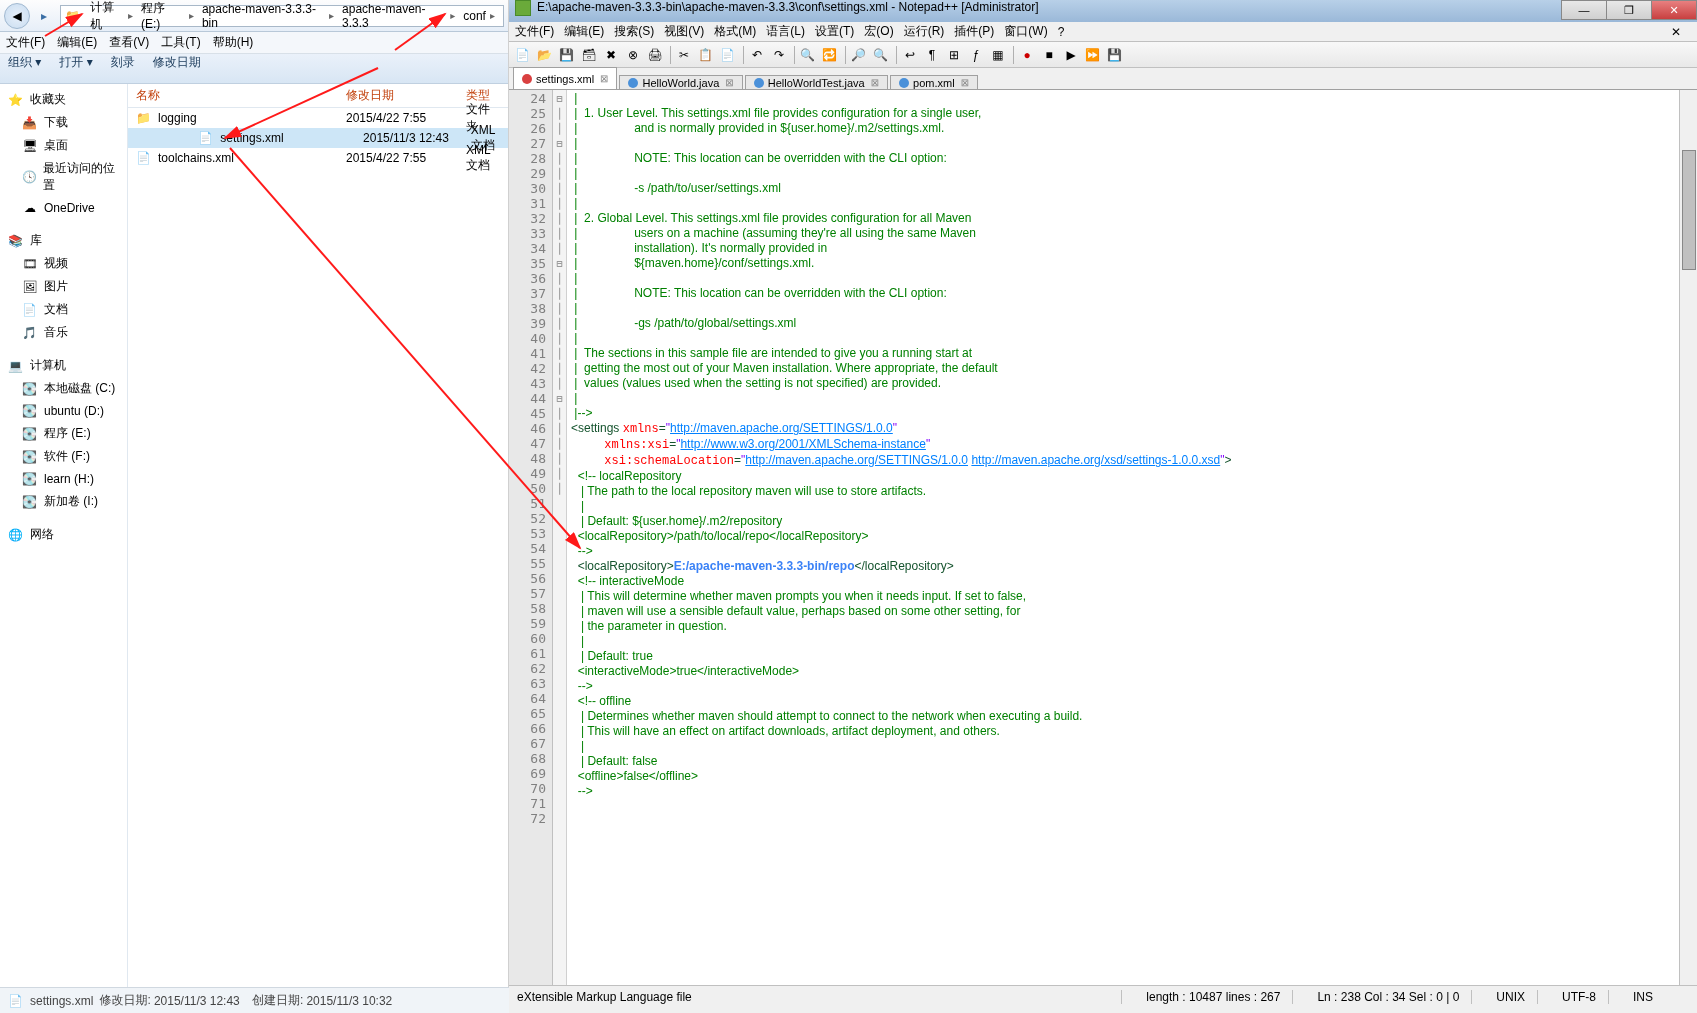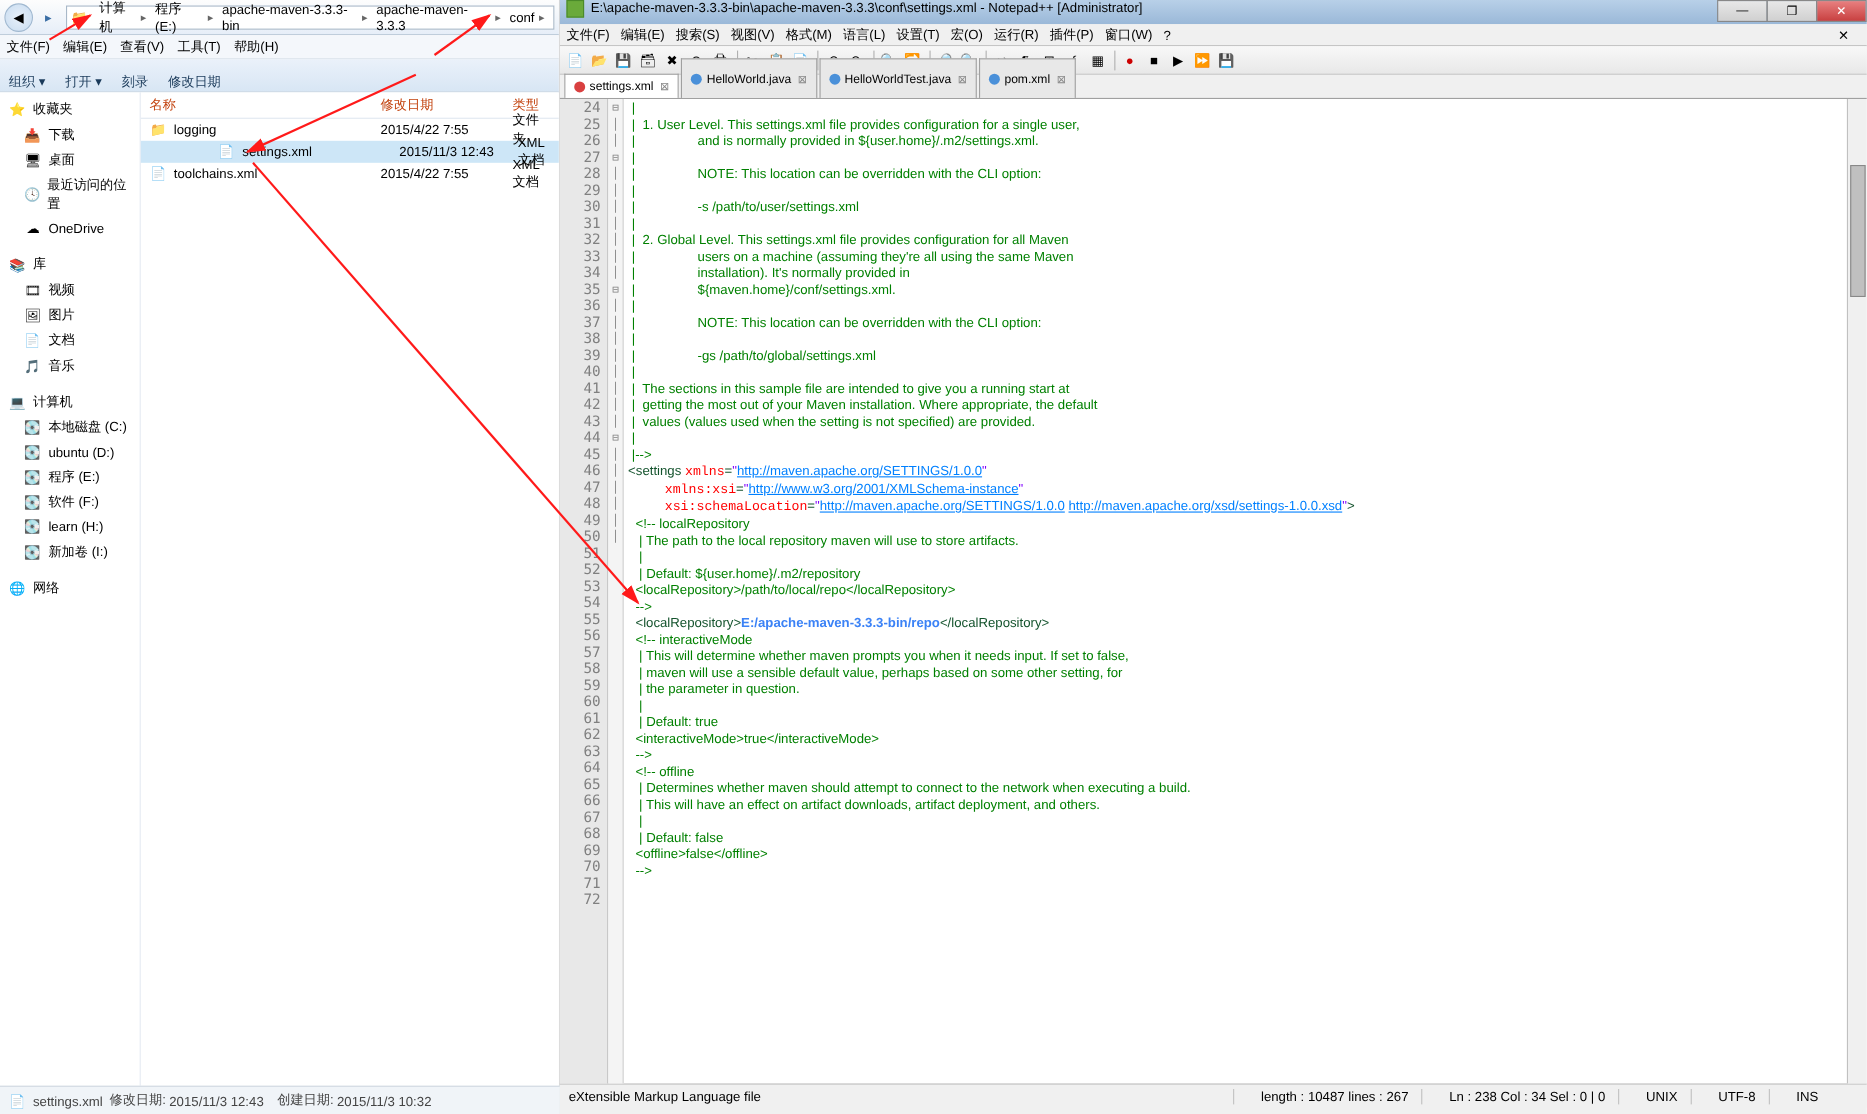--- a/index.html
+++ b/index.html
@@ -6,21 +6,21 @@
 body { width:1697px; height:1013px; background:#fff; position:relative; overflow:hidden; }
 .explorer { position:absolute; left:0; top:0; width:509px; height:1013px; background:#fff; border-right:1px solid #d0d0d0; }
 .exp-toolbar { height:32px; background:linear-gradient(#fdfdfd,#e6eef8); border-bottom:1px solid #b8c8d8; display:flex; align-items:center; padding:0 4px; }
 .nav-btn { width:28px; height:24px; margin-right:2px; display:flex; align-items:center; justify-content:center; color:#3a6ea5; }
 .nav-back { width:26px; height:26px; border-radius:50%; background:radial-gradient(#e8f0fa,#c8dcf0); border:1px solid #a0b8d0; display:flex; align-items:center; justify-content:center; }
 .breadcrumb { flex:1; height:22px; background:#fff; border:1px solid #a8b8c8; display:flex; align-items:center; padding:0 4px; font-size:12px; }
 .bc-seg { padding:0 4px; display:flex; align-items:center; }
 .bc-seg::after { content:"▸"; margin-left:4px; color:#666; font-size:10px; }
 .exp-menu { height:22px; background:#f4f7fb; border-bottom:1px solid #d8e0e8; display:flex; align-items:center; padding:0 6px; }
 .exp-menu span { margin-right:12px; }
-.exp-cmd { height:30px; background:linear-gradient(#eaf1fa,#d8e6f4); border-bottom:1px solid #c0d0e0; display:flex; align-items:flex-end; padding:0 8px; }
+.exp-cmd { height:30px; background:linear-gradient(#eaf1fa,#d8e6f4); border-bottom:1px solid #c0d0e0; display:flex; align-items:flex-start; padding:0 8px; }
 .exp-cmd span { margin-right:18px; color:#1a3a5a; }
 .exp-body { display:flex; height:calc(100% - 110px); }
 .exp-nav { width:128px; background:#fff; border-right:1px solid #e0e8f0; overflow:auto; padding:4px 0; }
 .nav-group { margin-bottom:10px; }
 .nav-head { display:flex; align-items:center; padding:3px 8px; font-weight:400; }
 .nav-item { display:flex; align-items:center; padding:3px 8px 3px 22px; }
 .nav-ico { width:16px; height:16px; margin-right:6px; display:inline-flex; align-items:center; justify-content:center; font-size:12px; }
 .exp-list { flex:1; background:#fff; }
 .list-head { height:24px; border-bottom:1px solid #e0e8f0; display:flex; align-items:center; padding:0 8px; color:#c2410c; }
 .col-name { width:210px; }
@@ -37,21 +37,21 @@
 .win-btns { position:absolute; right:0; top:0; display:flex; }
 .win-btn { width:46px; height:20px; display:flex; align-items:center; justify-content:center; background:linear-gradient(#e8e8e8,#d0d0d0); border:1px solid #888; margin-left:-1px; font-size:11px; }
 .win-close { background:linear-gradient(#e88080,#c84040); color:#fff; }
 .npp-menu { height:20px; background:#f0f0f0; border-bottom:1px solid #c0c0c0; display:flex; align-items:center; padding:0 6px; }
 .npp-menu span { margin-right:10px; }
 .npp-menu .mdi-x { margin-left:auto; margin-right:6px; width:18px; height:16px; display:flex; align-items:center; justify-content:center; }
 .npp-tb { height:26px; background:linear-gradient(#f8f8f8,#e8e8e8); border-bottom:1px solid #c0c0c0; display:flex; align-items:center; padding:0 4px; }
 .tb-btn { width:20px; height:20px; margin-right:2px; display:flex; align-items:center; justify-content:center; border:1px solid transparent; }
 .tb-sep { width:1px; height:18px; background:#b0b0b0; margin:0 3px; }
 .tabs { height:22px; background:#f0f0f0; display:flex; align-items:flex-end; padding:0 4px; border-bottom:1px solid #a0a0a0; }
-.tab { height:36px; background:#e8e8e8; border:1px solid #a0a0a0; border-bottom:none; padding:0 8px; margin-right:2px; display:flex; align-items:center; font-size:11px; position:relative; }
+.tab { height:14px; background:#e8e8e8; border:1px solid #a0a0a0; border-bottom:none; padding:0 8px; margin-right:2px; display:flex; align-items:center; font-size:11px; position:relative; }
 .tab.active { background:#fff; height:22px; }
 .tab .dot { width:10px; height:10px; border-radius:50%; background:#4a90d9; margin-right:4px; }
 .tab .dot.red { background:#d94040; }
 .tab .x { margin-left:6px; color:#888; font-size:10px; }
 .editor { display:flex; height:calc(100% - 118px); background:#fff; }
 .gutter { width:44px; background:#e8e8e8; border-right:1px solid #c0c0c0; text-align:right; padding-right:6px; font-family:Consolas,monospace; font-size:13px; color:#808080; line-height:15px; padding-top:1px; }
 .fold { width:14px; background:#f4f4f4; border-right:1px solid #d0d0d0; font-family:monospace; font-size:10px; color:#808080; line-height:15px; text-align:center; padding-top:1px; }
 .code { flex:1; font-family:Consolas,monospace; font-size:13px; line-height:15px; padding-left:4px; padding-top:1px; white-space:pre; overflow:hidden; }
 .c-comment { color:#008000; }
 .c-tag { color:#14532d; }

